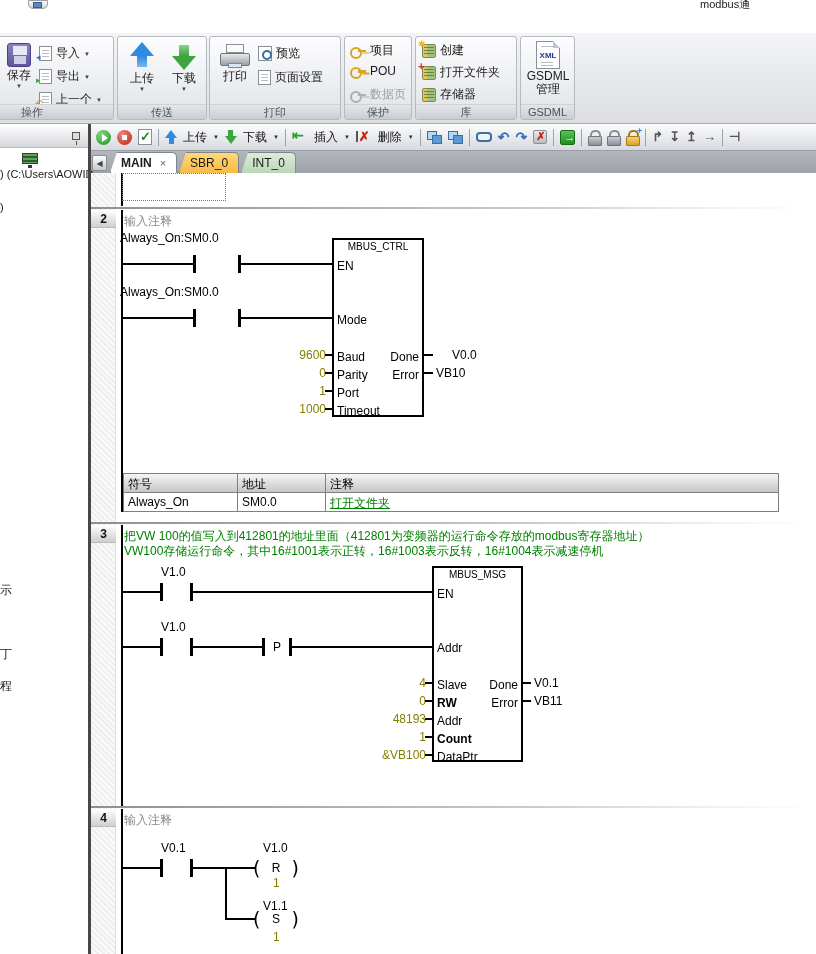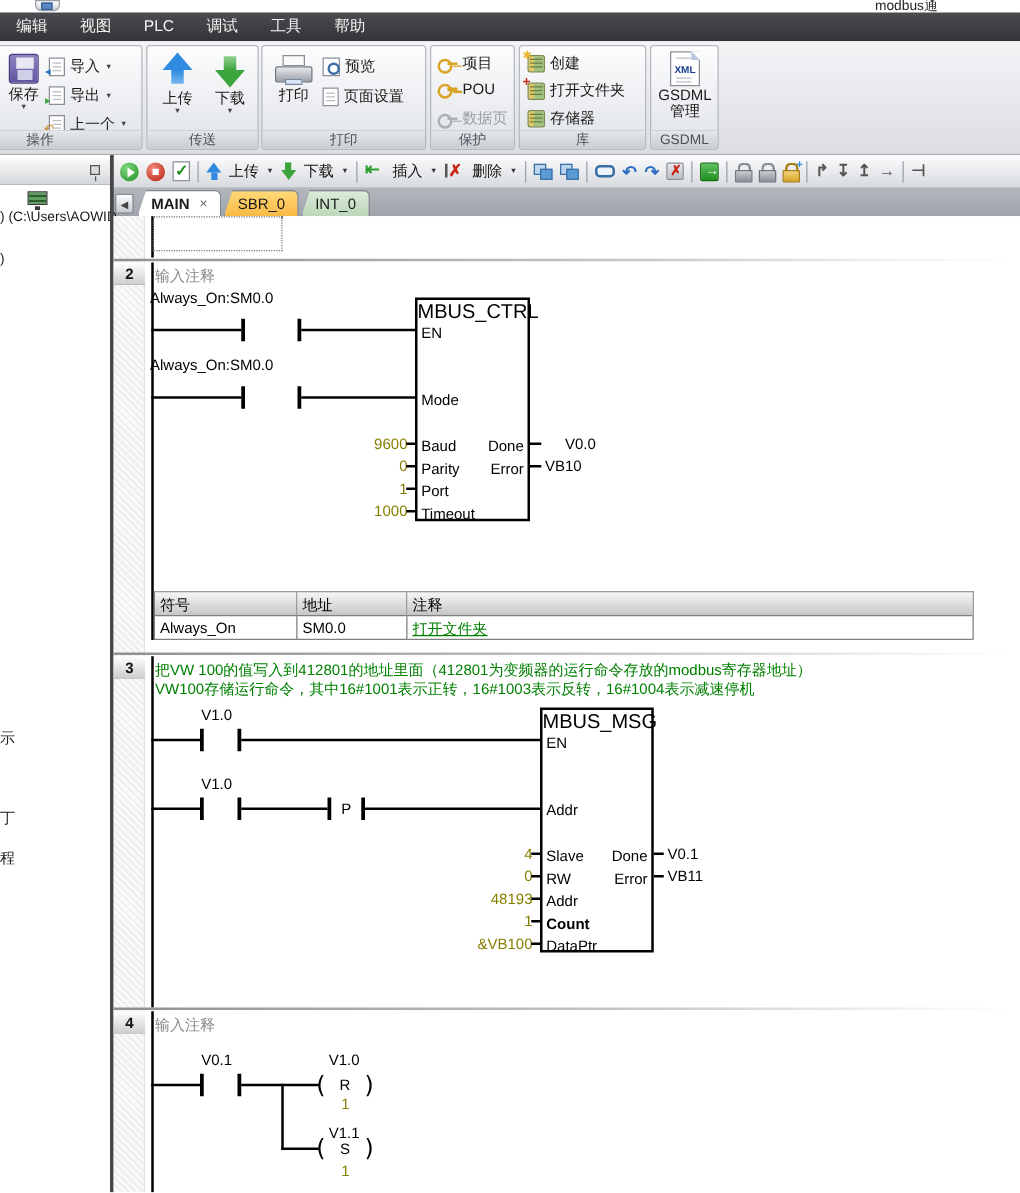--- a/index.html
+++ b/index.html
@@ -133,21 +133,21 @@
   .rail { position:absolute; width:2px; background:#000; }
   .wh { position:absolute; height:2px; background:#000; }
   .wv { position:absolute; width:2px; background:#000; }
   .contact { position:absolute; height:18px; background:#fff; border-left:3px solid #000; border-right:3px solid #000; }
   .lad-label { position:absolute; font-size:12px; color:#000; white-space:nowrap; }
   .cmt-gray { position:absolute; font-size:12px; color:#8a8a8a; white-space:nowrap; }
   .cmt-green { position:absolute; font-size:12px; color:#008000; white-space:nowrap; }
   .val { position:absolute; font-size:12px; color:#867e00; text-align:right; white-space:nowrap; }
   .olive { color:#867e00; }
   .block { position:absolute; border:2px solid #000; background:#fff; }
-  .blk-title { position:absolute; top:1px; left:0; right:0; text-align:center; font-size:16px; color:#000; }
+  .blk-title { position:absolute; top:1px; left:0; right:0; text-align:center; font-size:10px; color:#000; }
   .pin-l { position:absolute; left:3px; font-size:12px; color:#000; white-space:nowrap; }
   .pin-r { position:absolute; right:3px; font-size:12px; color:#000; white-space:nowrap; }
   .coil { position:absolute; width:46px; height:22px; display:flex; align-items:center; justify-content:space-between; }
   .coil .paren { font-size:19px; line-height:20px; font-family:"DejaVu Sans",sans-serif; }
   .coil .letter { font-size:12px; }
   .dotted-sel { position:absolute; border:1px dotted #777; }
 
   
   #sym-table { position:absolute; left:32px; top:300px; width:656px; border:1px solid #7f7f7f; border-bottom:none; font-size:12px; }
   .sym-row { display:flex; }
@@ -161,28 +161,20 @@
 
 <div id="screen">
 
   <div class="abs" id="titlebar">
     <div class="abs" id="qat">
         <div class="scr"></div>
       </div>
     <div class="abs" id="title-text">modbus通</div>
   </div>
 
-  <div class="abs" id="menubar">
-    <div class="menu-item">编辑</div>
-    <div class="menu-item">视图</div>
-    <div class="menu-item">PLC</div>
-    <div class="menu-item">调试</div>
-    <div class="menu-item">工具</div>
-    <div class="menu-item">帮助</div>
-  </div>
 
   <div class="abs" id="ribbon">
 
     <div class="rgroup" style="left:-50px; width:164px;">
       <div class="bigbtn" style="left:50px; top:6px; width:36px;">
         <span class="floppy"></span>
         <span>保存</span>
         <span class="dd">▼</span>
       </div>
       <div class="minibtn" style="left:88px; top:8px;text-align:right;">
@@ -432,21 +424,21 @@
     <div class="lad-label" style="left:70px; top:447px;">V1.0</div>
     <div class="wh" style="left:30px; top:473px; width:311px;"></div>
     <div class="contact" style="left:69px; top:465px; width:33px;"></div>
     <div class="contact" style="left:171px; top:465px; width:30px; text-align:center; font-size:12px; line-height:18px;">P</div>
 
     <div class="block" style="left:341px; top:393px; width:91px; height:196px;">
       <div class="blk-title">MBUS_MSG</div>
       <div class="pin-l" style="top:19px;">EN</div>
       <div class="pin-l" style="top:73px;">Addr</div>
       <div class="pin-l" style="top:110px;">Slave</div>
-      <div class="pin-l" style="top:128px;">RW</div>
+      <div class="pin-l" style="top:128px;font-weight:bold;">RW</div>
       <div class="pin-l" style="top:146px;">Addr</div>
       <div class="pin-l" style="top:164px;font-weight:bold;">Count</div>
       <div class="pin-l" style="top:182px;">DataPtr</div>
       <div class="pin-r" style="top:110px;">Done</div>
       <div class="pin-r" style="top:128px;">Error</div>
     </div>
     <div class="val" style="left:249px; top:503px; width:86px;">4</div>
     <div class="val" style="left:249px; top:521px; width:86px;">0</div>
     <div class="val" style="left:249px; top:539px; width:86px;">48193</div>
     <div class="val" style="left:249px; top:557px; width:86px;">1</div>

